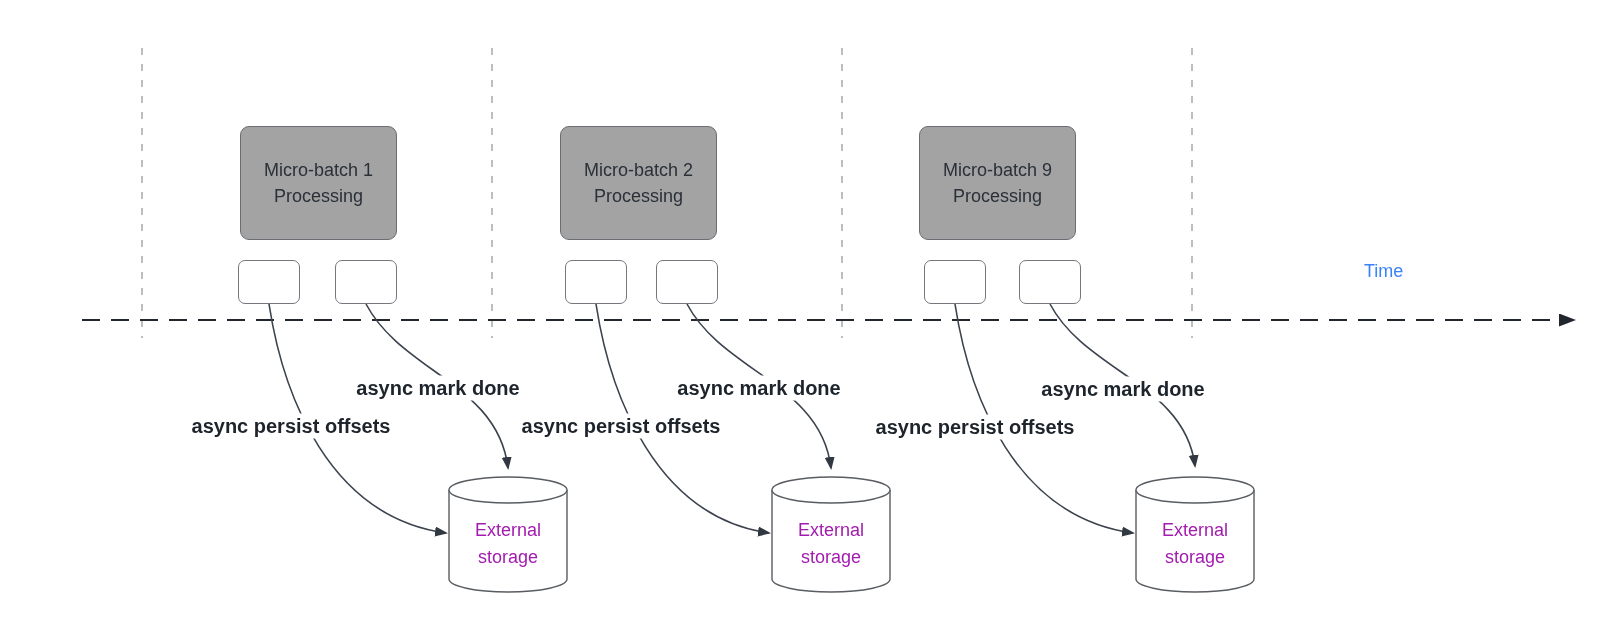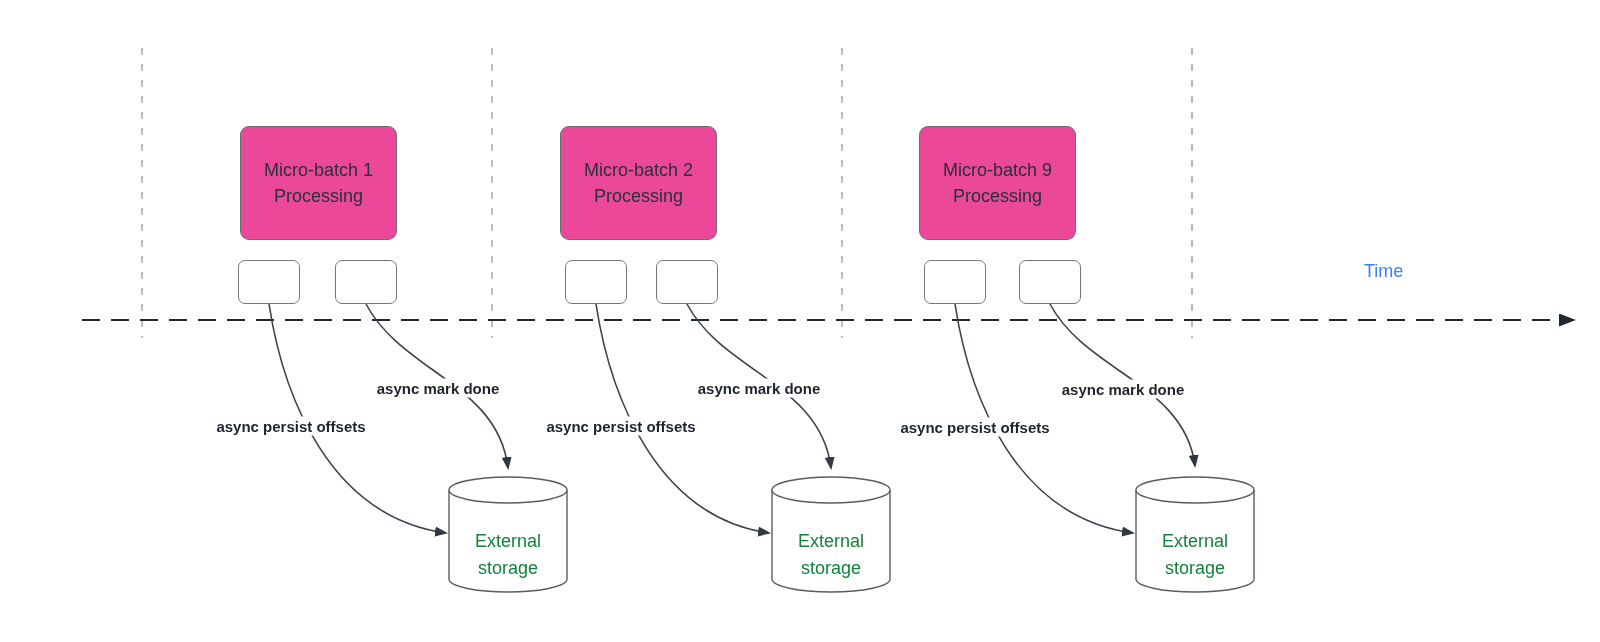--- a/index.html
+++ b/index.html
@@ -6,36 +6,36 @@
   body{
     width:1600px;height:642px;position:relative;background:#ffffff;
     font-family:"Liberation Sans","DejaVu Sans",sans-serif;overflow:hidden;
   }
   .layer{position:absolute;left:0;top:0;}
   .guide{stroke:#a7aaac;stroke-width:1.5;stroke-dasharray:7 9;fill:none;}
   .tl{stroke:#22272e;stroke-width:2;stroke-dasharray:18 11;fill:none;}
   .conn{stroke:#3c434d;stroke-width:1.6;fill:none;}
   .cyl{fill:#ffffff;stroke:#595d62;stroke-width:1.4;}
   .proc{
-    position:absolute;top:126px;width:155px;height:112px;background:#ec4899;
+    position:absolute;top:126px;width:155px;height:112px;background:#a3a3a3;
     border:1.4px solid #6a6e73;border-radius:9px;
     display:flex;flex-direction:column;align-items:center;justify-content:center;
     color:#2a3038;font-size:18px;line-height:26px;text-align:center;
   }
   .chip{
     position:absolute;top:260px;width:62px;height:44px;background:#fff;
     border:1.4px solid #74787d;border-radius:7px;box-sizing:border-box;
   }
   .alabel{
     position:absolute;transform:translate(-50%,-50%);background:#ffffff;
-    padding:1px 3px;font-size:15px;font-weight:700;color:#1d242c;white-space:nowrap;
+    padding:1px 3px;font-size:20px;font-weight:700;color:#1d242c;white-space:nowrap;
   }
   .stor{
-    position:absolute;top:528px;width:110px;transform:translateX(-50%);
-    text-align:center;font-size:18px;line-height:27px;color:#15803d;
+    position:absolute;top:517px;width:110px;transform:translateX(-50%);
+    text-align:center;font-size:18px;line-height:27px;color:#a21caf;
   }
   .time{position:absolute;left:1364px;top:261px;font-size:18px;color:#3b82f6;}
   .line{display:block;}
 </style>
 </head>
 <body>
 
 <svg class="layer" width="1600" height="642" viewBox="0 0 1600 642">
   <defs>
     <marker id="ah" markerUnits="userSpaceOnUse" markerWidth="16" markerHeight="12" refX="11" refY="5" orient="auto">

